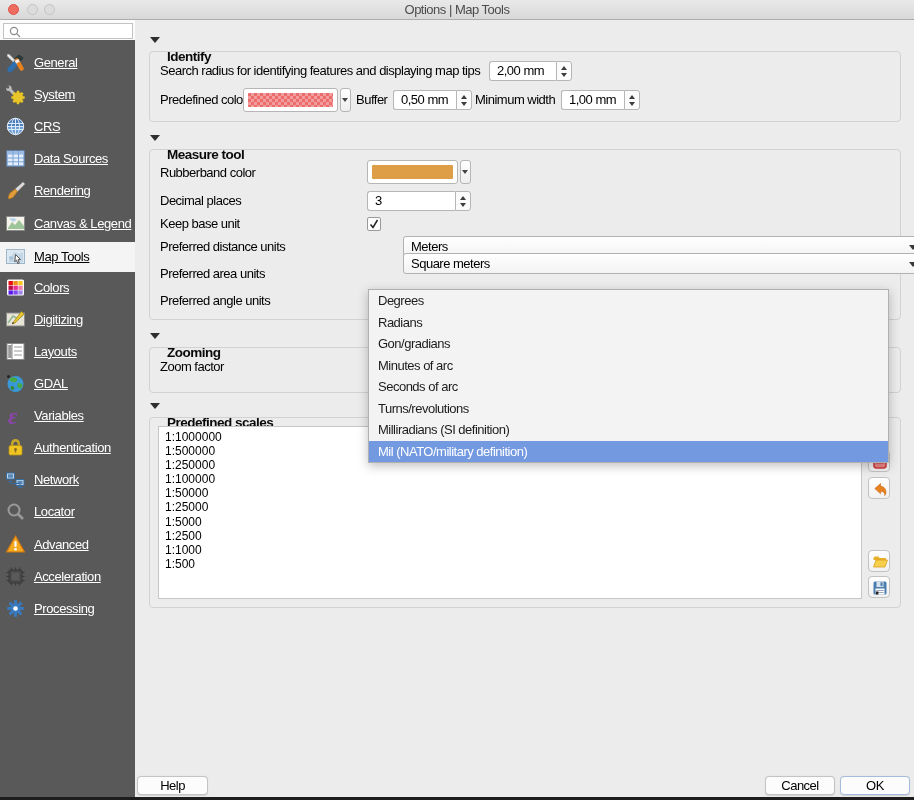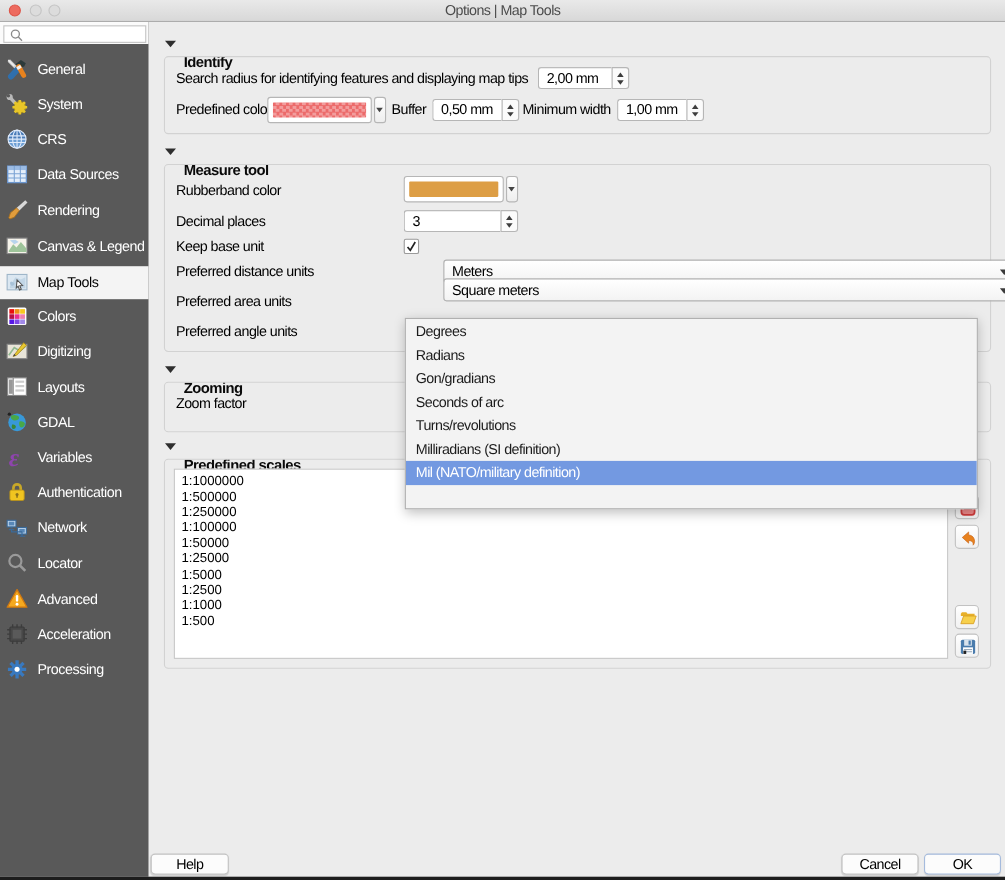--- a/index.html
+++ b/index.html
@@ -16,21 +16,21 @@
 #tl1 { left:8px;  background:#ed6b5f; border:1px solid #dd5448; }
 #tl2 { left:26.5px; background:#dcdcdc; border:1px solid #c4c4c4; }
 #tl3 { left:44px; background:#dcdcdc; border:1px solid #c4c4c4; }
 
 
 #sidebar { position:absolute; left:0; top:20px; width:135px; height:777px; background:#595959; }
 #searchstrip { position:absolute; left:0; top:0; width:135px; height:20px; background:#fbfbfb; }
 #searchbox { position:absolute; left:3px; top:3px; width:130px; height:16px; background:#fff;
   border:1px solid #c2c2c2; }
 .item { position:absolute; left:0; width:135px; height:32.1px; display:flex; align-items:center;
-  color:#fff; }
+  color:#fff;text-decoration:underline; }
 .item svg, .item .ic { margin-left:5px; width:21px; height:21px; flex:none; }
 .item span { margin-left:8px; white-space:nowrap; letter-spacing:-0.4px; }
 .item.sel { background:#f4f4f4; color:#000; }
 
 
 .hdr { position:absolute; font-weight:bold; color:#0a0a0a; font-size:13.5px; letter-spacing:-0.5px;margin-top:16px; }
 .tri { position:absolute; width:0; height:0; border:5px solid transparent;
   border-top:6.5px solid #2e2e2e; border-bottom:none; }
 
 
@@ -423,20 +423,21 @@
     <rect x="4.3" y="10" width="7.4" height="1" fill="#9ab"></rect>
     <rect x="4.3" y="12" width="7.4" height="1" fill="#9ab"></rect>
     <rect x="3.8" y="11.5" width="2.6" height="3" fill="#222"></rect>
   </svg>
 </div>
 
 <div id="ddl">
   <div>Degrees</div>
   <div>Radians</div>
   <div>Gon/gradians</div>
+  <div>Minutes of arc</div>
   <div>Seconds of arc</div>
   <div>Turns/revolutions</div>
   <div>Milliradians (SI definition)</div>
   <div class="sel">Mil (NATO/military definition)</div>
 </div>
 
 <div class="btn" style="left:137px;width:71px">Help</div>
 <div class="btn" style="left:765px;width:70px">Cancel</div>
 <div class="btn" style="left:840px;width:70px;border-color:#a5bbdd">OK</div>
 

